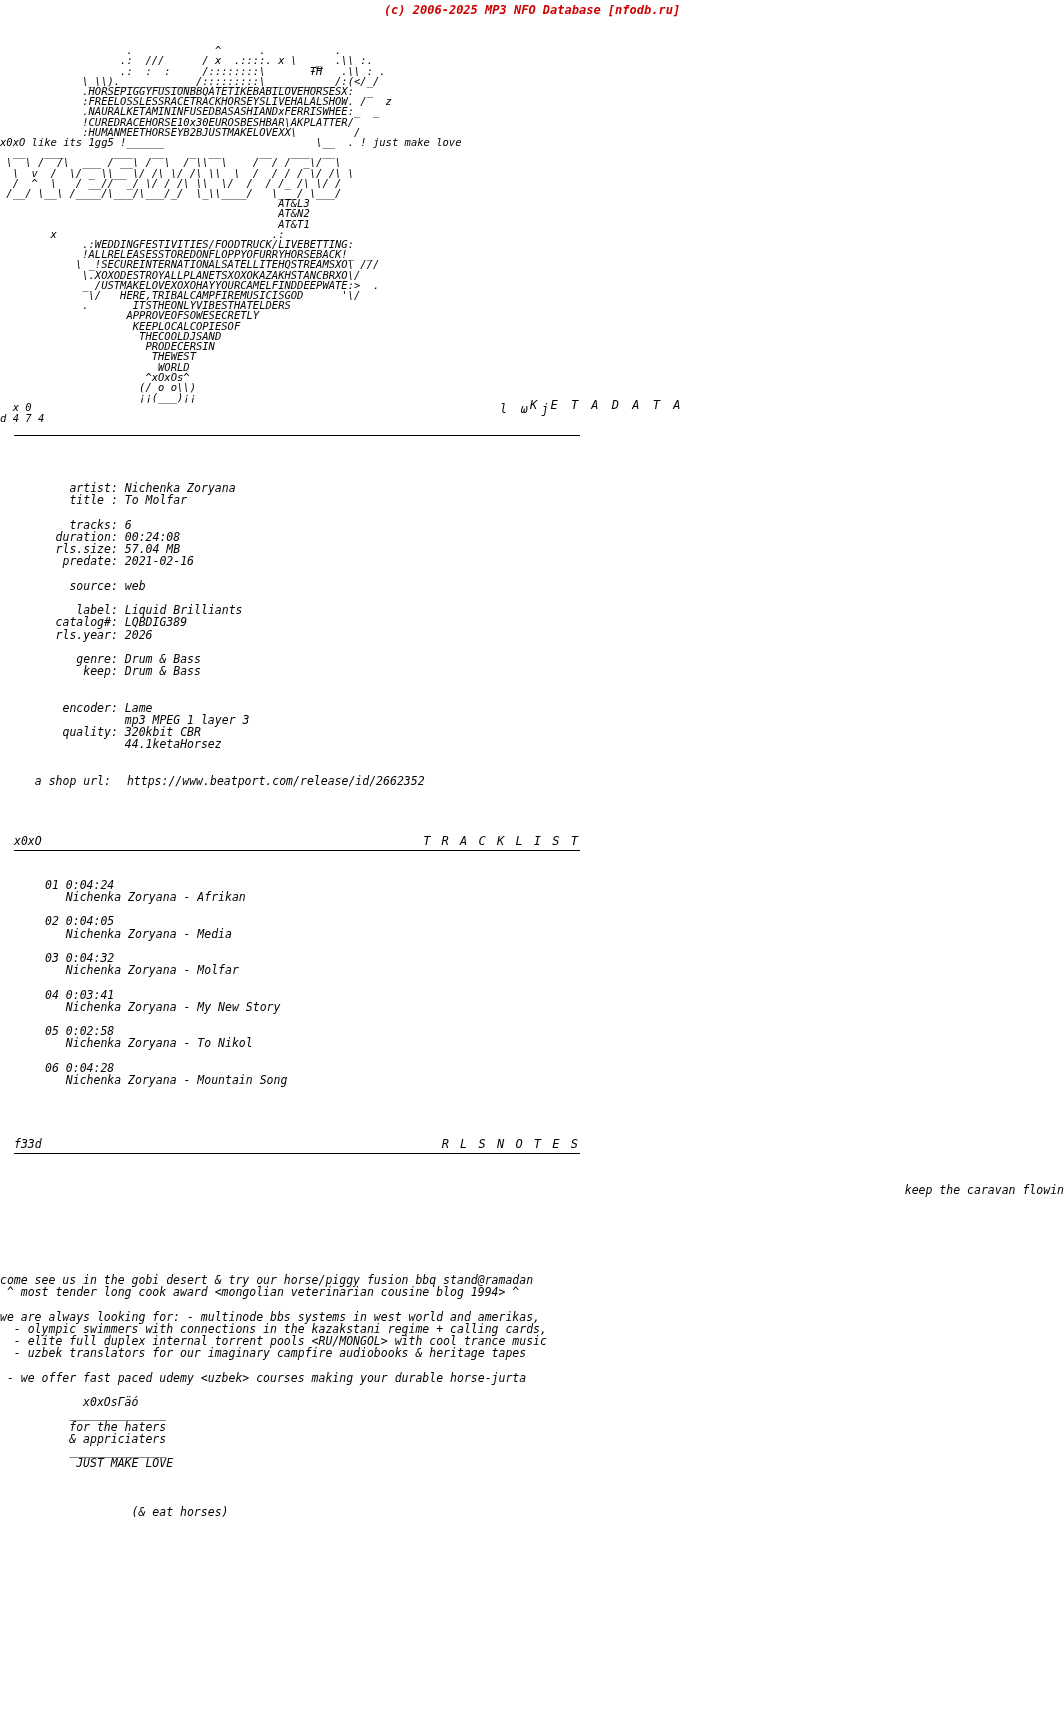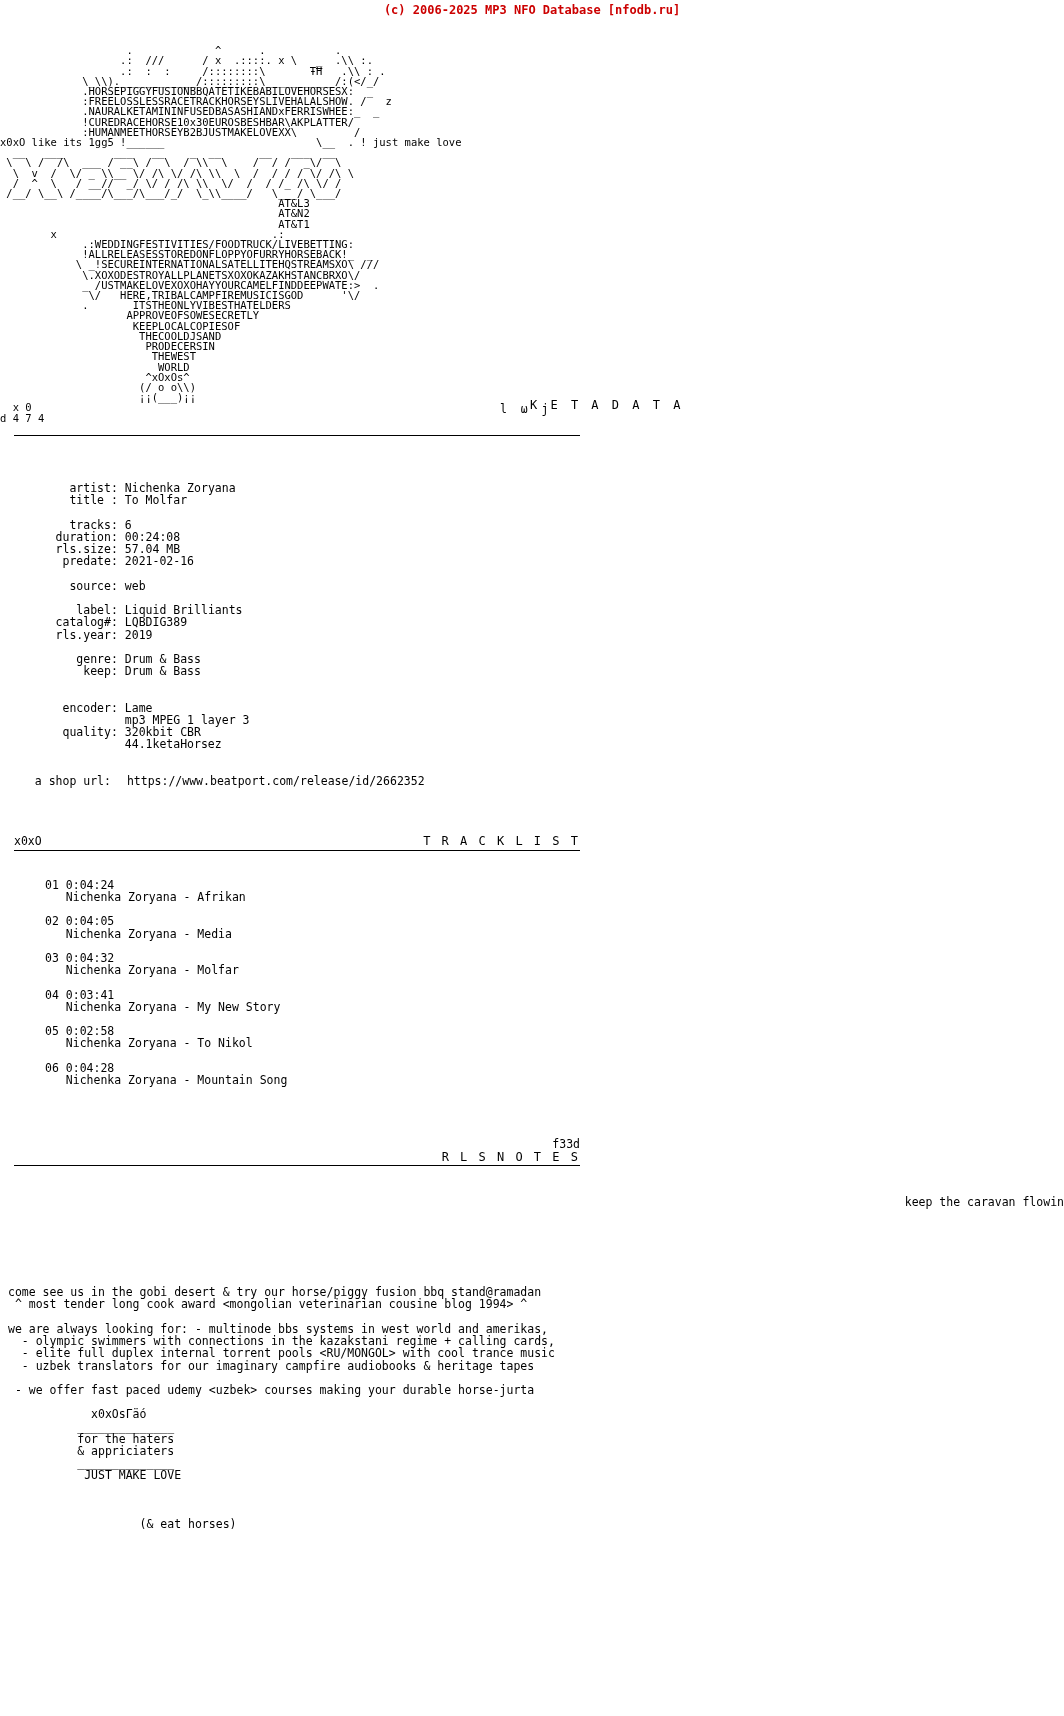--- a/index.html
+++ b/index.html
@@ -10,20 +10,21 @@
   body {
     width: 1064px;
     min-height: 1716px;
     font-family: "DejaVu Sans Mono", monospace;
     color: #000000;
   }
   .page {
     position: relative;
     width: 1064px;
     min-height: 1716px;
+    font-style: italic;
   }
   .header-copy {
     text-align: center;
     color: #cc0000;
     font-family: "DejaVu Sans Mono", monospace;
     font-size: 12px;
     font-weight: bold;
     letter-spacing: 0px;
     padding-top: 3px;
     white-space: pre;
@@ -123,21 +124,21 @@
 
 <span>        <span>tracks:</span> <span>6</span></span>
 <span>      <span>duration:</span> <span>00:24:08</span></span>
 <span>      <span>rls.size:</span> <span>57.04 MB</span></span>
 <span>       <span>predate:</span> <span>2021-02-16</span></span>
 
 <span>        <span>source:</span> <span>web</span></span>
 
 <span>         <span>label:</span> <span>Liquid Brilliants</span></span>
 <span>      <span>catalog#:</span> <span>LQBDIG389</span></span>
-<span>      <span>rls.year:</span> <span>2019</span></span>
+<span>      <span>rls.year:</span> <span>2026</span></span>
 
 <span>         <span>genre:</span> <span>Drum &amp; Bass</span></span>
 <span>          <span>keep:</span> <span>Drum &amp; Bass</span></span>
 
 
 <span>       <span>encoder:</span> <span>Lame</span></span>
 <span>                <span>mp3 MPEG 1 layer 3</span></span>
 <span>       <span>quality:</span> <span>320kbit CBR</span></span>
 <span>                <span>44.1ketaHorsez</span></span>
 
@@ -171,33 +172,33 @@
 <span><span>05</span> <span>0:02:58</span>
    <span>Nichenka Zoryana - To Nikol</span></span>
 
 <span><span>06</span> <span>0:04:28</span>
    <span>Nichenka Zoryana - Mountain Song</span></span>
   </div>
 
   <div style="height:40px;"></div>
 
   <div class="block">
-    <div style="display:flex; width:566px; align-items:flex-end;flex-direction:column;">
+    <div style="display:flex; width:566px; align-items:flex-start;">
       <span class="sect">f33d</span>
       <span class="sect" style="margin-left:auto; letter-spacing:2px; font-size:12px;">R L S N O T E S</span>
     </div>
     <hr class="rule">
   </div>
 
   <div class="nfo-body" style="text-align:right; padding-left:340px; margin-top:30px;"><span>keep the caravan flowin</span></div>
 
   <div style="height:40px;"></div>
 
 
-  <div class="nfo-body" style="margin-top:26px; padding-left:8px;">
+  <div class="nfo-body" style="margin-top:26px; padding-left:0;">
 <span>come see us in the gobi desert &amp; try our horse/piggy fusion bbq stand@ramadan
  ^ most tender long cook award &lt;mongolian veterinarian cousine blog 1994&gt; ^</span>
 
 <span>we are always looking for: - multinode bbs systems in west world and amerikas,
   - olympic swimmers with connections in the kazakstani regime + calling cards,
   - elite full duplex internal torrent pools &lt;RU/MONGOL&gt; with cool trance music
   - uzbek translators for our imaginary campfire audiobooks &amp; heritage tapes</span>
 
 <span> - we offer fast paced udemy &lt;uzbek&gt; courses making your durable horse-jurta</span>
 

